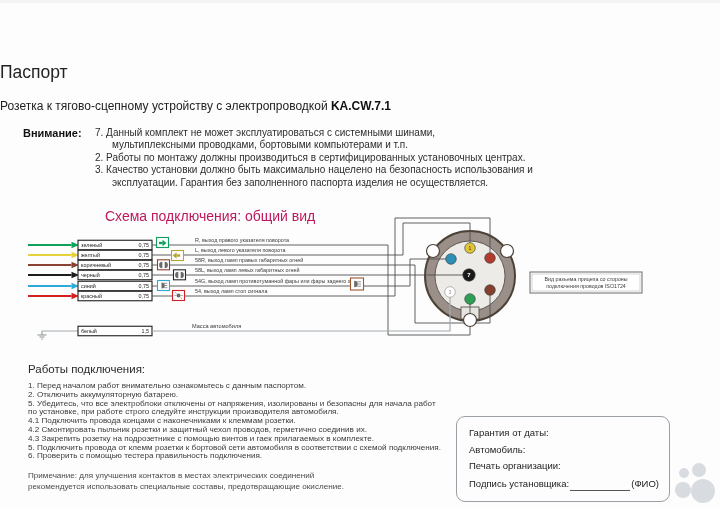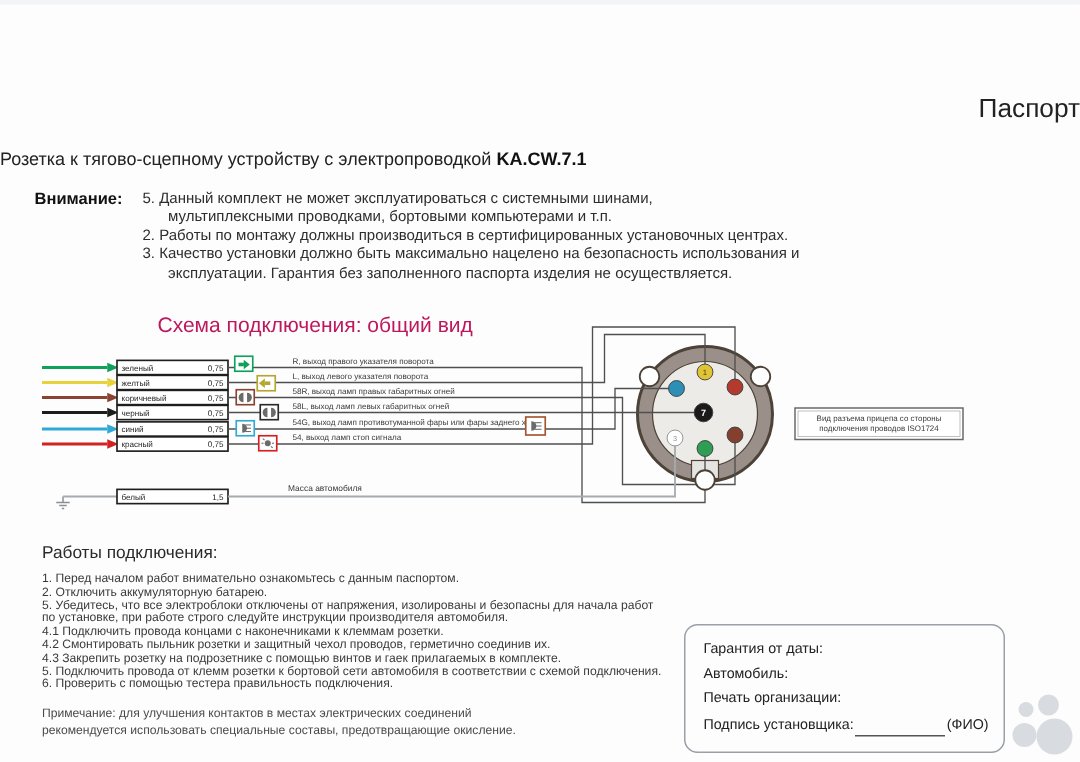--- a/index.html
+++ b/index.html
@@ -2,21 +2,21 @@
 <html><head>
 <meta charset="utf-8">
 <style>
   html,body{margin:0;padding:0;background:#ffffff;}
   .page{
     position:relative;width:720px;height:508px;overflow:hidden;
     background:#fdfdfe;font-family:"Liberation Sans",sans-serif;color:#2d2d2d;
   }
   .topstrip{position:absolute;left:0;top:0;width:720px;height:3px;background:#f2f4f6;}
   .abs{position:absolute;}
-  .title{left:0;top:62px;width:720px;text-align:right;font-size:17.5px;color:#222;}
+  .title{left:0;top:62px;width:720px;text-align:left;font-size:17.5px;color:#222;}
   .subtitle{left:0;top:99px;width:720px;text-align:left;font-size:12px;color:#222;}
   .subtitle b{color:#111;}
   .attention{left:23px;top:127px;width:640px;font-size:10px;}
   .attention-label{position:absolute;left:0;top:0;font-weight:bold;font-size:11px;color:#111;}
   .attention-lines{margin-left:72px;}
   .attention-lines .ln{line-height:12.4px;white-space:nowrap;}
   .attention-lines .cont{padding-left:17px;}
   .scheme-heading{left:105px;top:208px;font-size:14px;color:#be185d;}
   .diagram-svg{left:0;top:216px;}
   svg text{font-family:"Liberation Sans",sans-serif;}
@@ -52,21 +52,21 @@
   <div class="abs title">Паспорт</div>
 
   <div class="abs subtitle">
     <span>Розетка к тягово-сцепному устройству с электропроводкой</span>
     <b>KA.CW.7.1</b>
   </div>
 
   <div class="abs attention">
     <span class="attention-label">Внимание:</span>
     <div class="attention-lines">
-      <div class="ln">5. Данный комплект не может эксплуатироваться с системными шинами,</div>
+      <div class="ln">7. Данный комплект не может эксплуатироваться с системными шинами,</div>
       <div class="ln cont">мультиплексными проводками, бортовыми компьютерами и т.п.</div>
       <div class="ln">2. Работы по монтажу должны производиться в сертифицированных установочных центрах.</div>
       <div class="ln">3. Качество установки должно быть максимально нацелено на безопасность использования и</div>
       <div class="ln cont">эксплуатации. Гарантия без заполненного паспорта изделия не осуществляется.</div>
     </div>
   </div>
 
   <div class="abs scheme-heading">Схема подключения: общий вид</div>
 
   <svg class="abs diagram-svg" width="720" height="132" viewBox="0 0 720 132">

